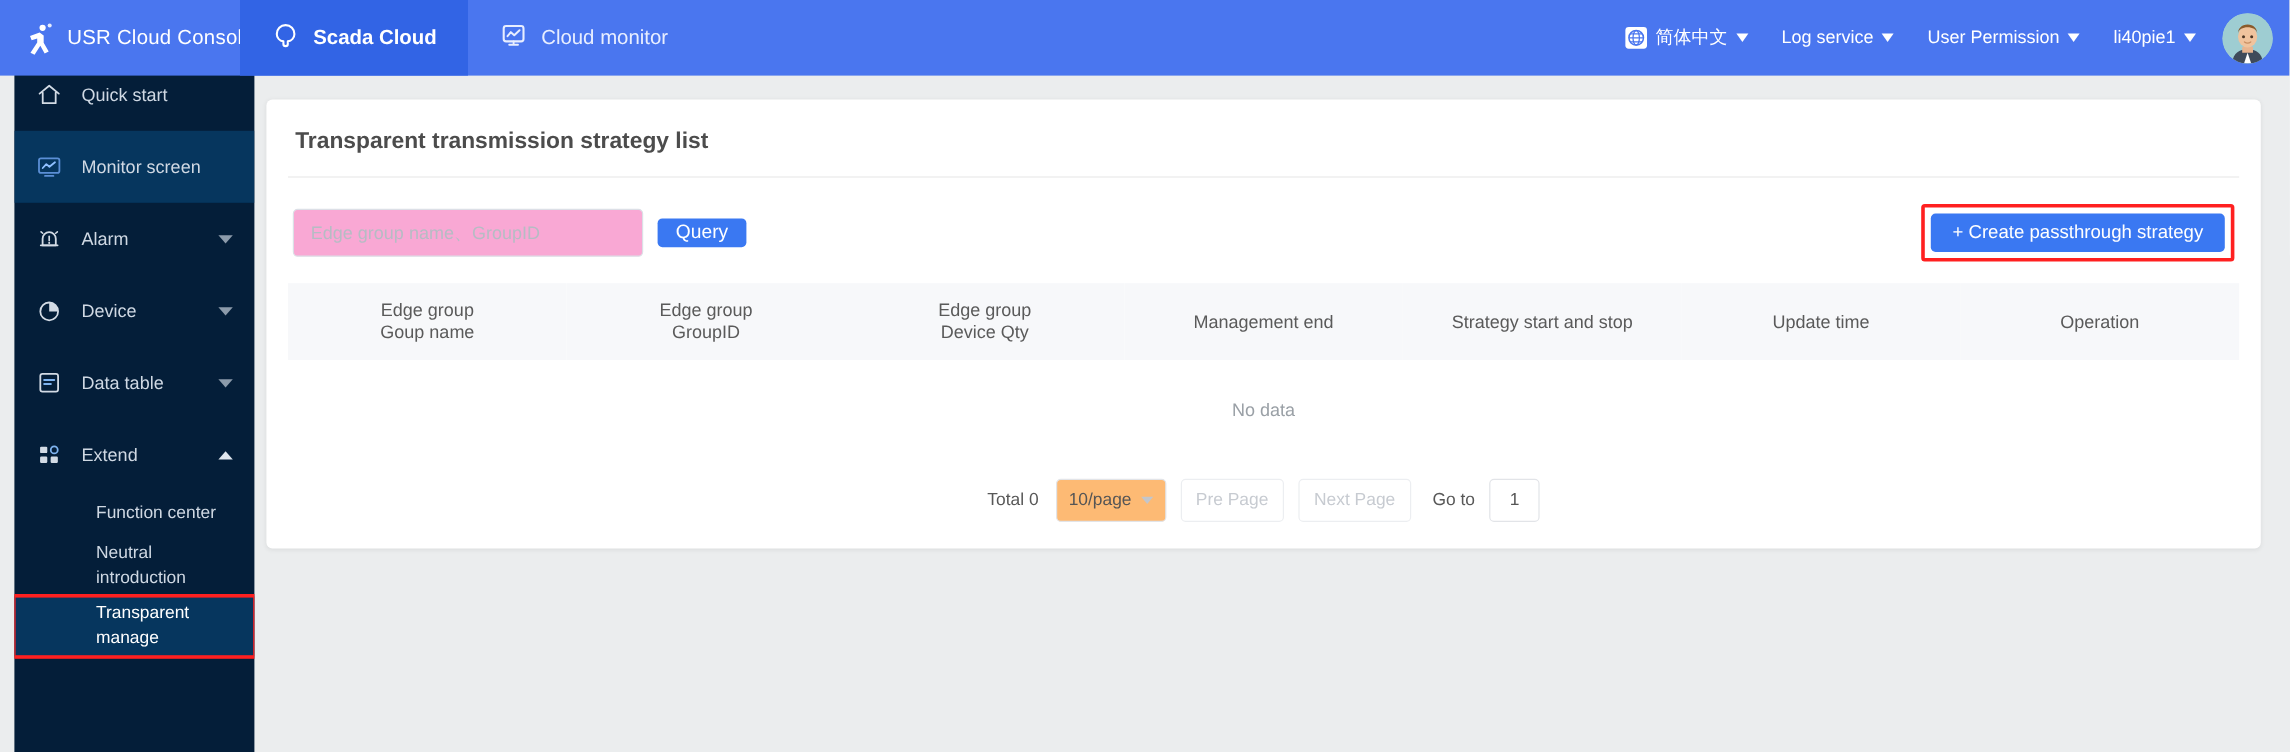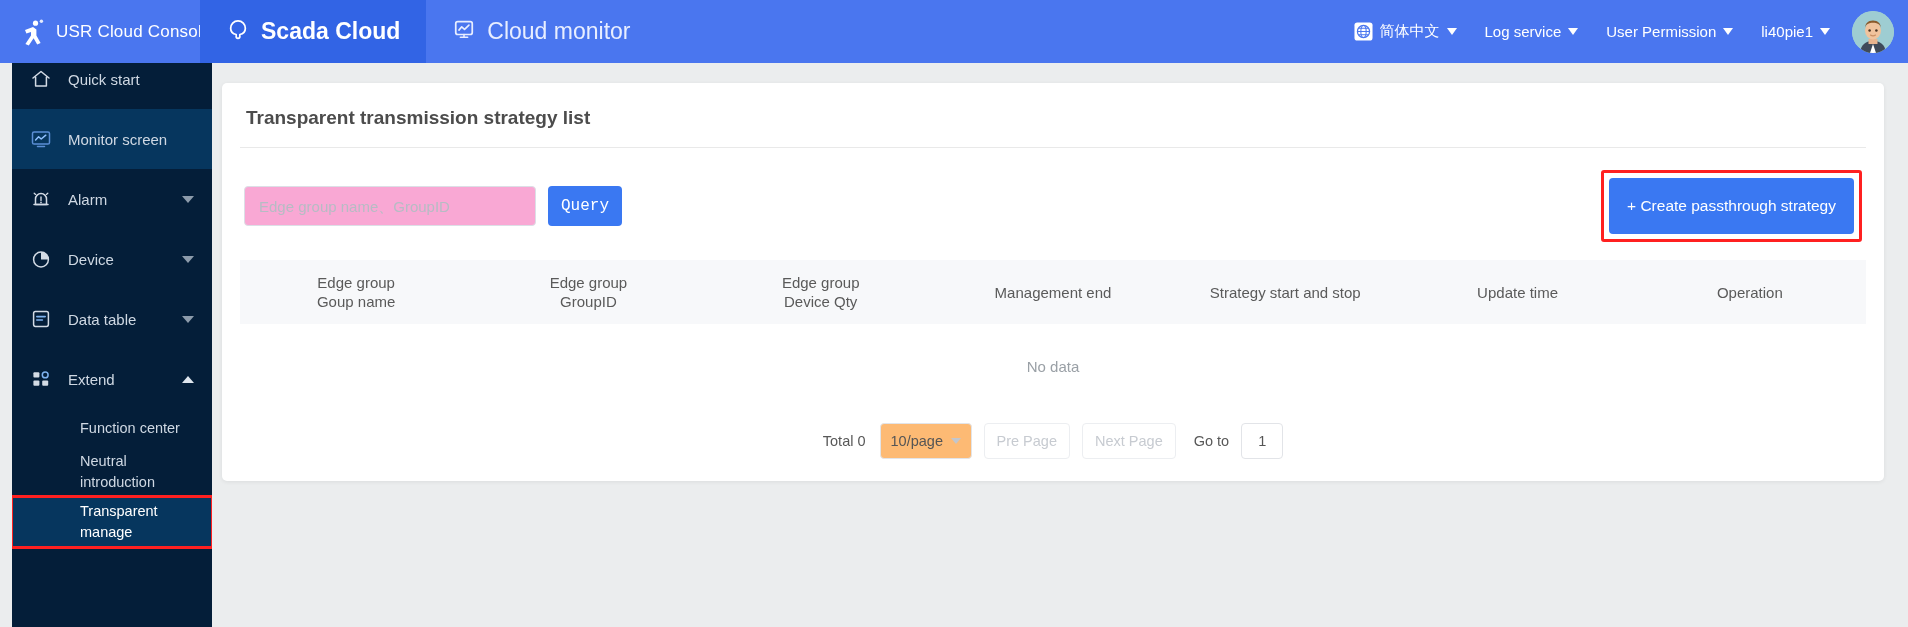--- a/index.html
+++ b/index.html
@@ -34,21 +34,21 @@
   .hamburger {
     width: 26px; height: 20px; flex: none;
     display: flex; flex-direction: column; justify-content: space-between;
     padding: 3px 0; margin-left: 4px; cursor: pointer;
   }
   .hamburger i { display: block; height: 2.5px; background: #fff; border-radius: 1px; }
 
   .tab {
     display: flex; align-items: center; gap: 11px;
     padding: 0 26px; height: 63px;
-    font-size: 23px; color: #e8eeff; cursor: pointer; white-space: nowrap;
+    font-size: 17px; color: #e8eeff; cursor: pointer; white-space: nowrap;
   }
   .tab.active { background: #3264e5; color: #fff; font-weight: bold; }
   .tab svg { flex: none; }
 
   .topbar-right {
     margin-left: auto;
     display: flex; align-items: center; gap: 0px;
     padding-right: 14px;
   }
   .tr-item {
@@ -141,34 +141,34 @@
   .search-input {
     width: 292px; height: 40px;
     border: 1px solid #dcdfe6; border-radius: 4px;
     font-size: 15px; color: #444; padding: 0 14px;
     font-family: "Liberation Sans", sans-serif;
     outline: none; background: #f9a8d4;
   }
   .search-input::placeholder { color: #b6bcc4; }
   .btn-query {
     margin-left: 12px;
-    height: 40px; min-width: 74px;
+    height: 24px; min-width: 74px;
     background: #3a78f2; border: none; border-radius: 4px;
     color: #fff; font-size: 16px; cursor: pointer;
-    font-family: Liberation Mono, monospace;
+    font-family: Liberation Sans, sans-serif;
     padding: 0 0;
   }
   .create-wrap {
     margin-left: auto;
     padding: 5px;
     border: 3px solid #ff2020;
     border-radius: 3px;
   }
   .btn-create {
-    height: 56px;
+    height: 32px;
     background: #3a78f2; border: none; border-radius: 4px;
     color: #fff; font-size: 15.5px; cursor: pointer;
     padding: 0 18px;
     font-family: "Liberation Sans", sans-serif;
     white-space: nowrap;
   }
 
   
   table.grid { width: 100%; border-collapse: collapse; table-layout: fixed; }
   table.grid thead tr { background: #f7f8fa; }

